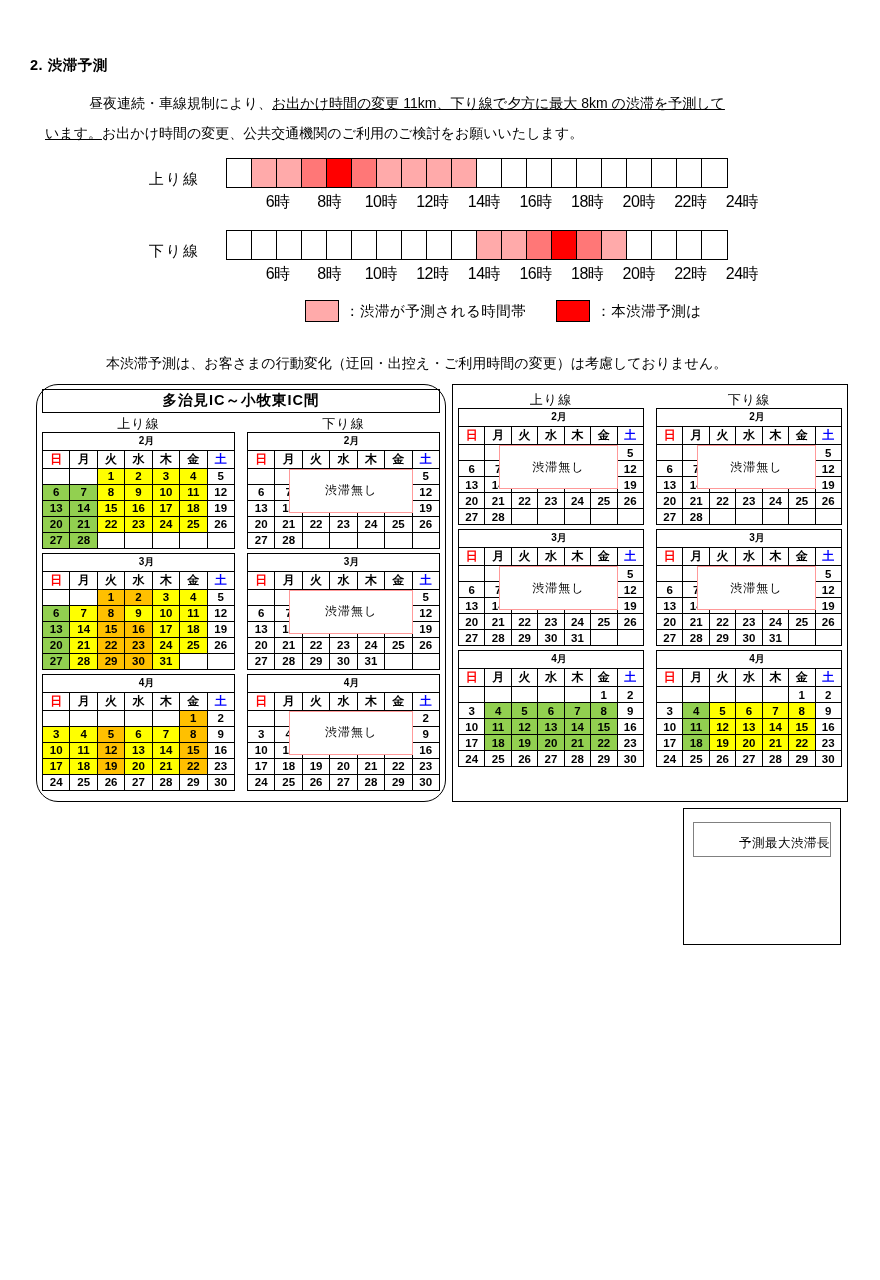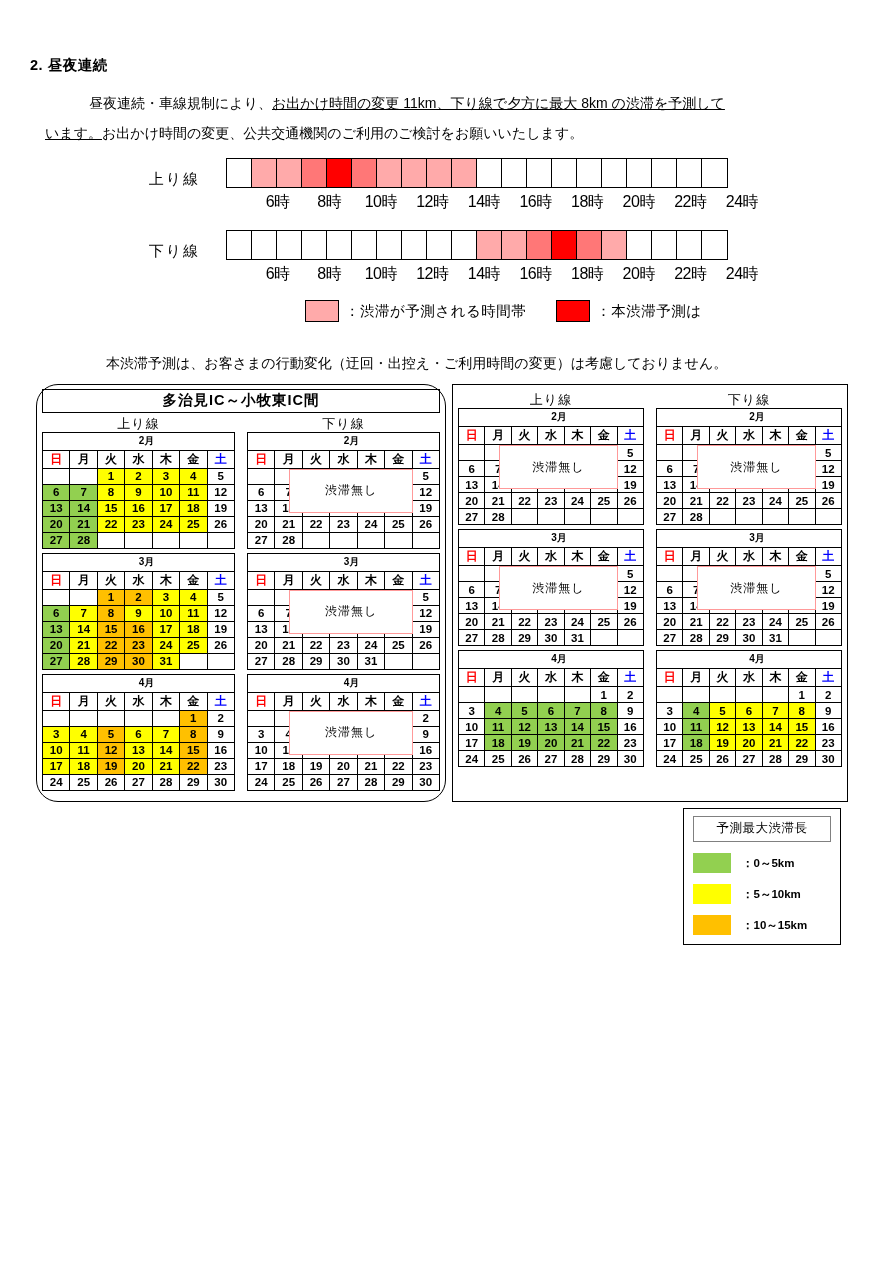--- a/index.html
+++ b/index.html
@@ -192,24 +192,25 @@
     top: 808px;
     width: 158px;
     height: 137px;
     border: 1.4px solid #000;
     box-sizing: border-box;
     background: #fff;
     padding: 7px 9px;
   }
   #length-legend .ll-title {
     border: 1.2px solid #808080;
-    text-align: center;
+    text-align: right;
     font-size: 12.5px;
-    padding: 3px 0 4px 0;
+    padding: 12px 0 4px 0;
     letter-spacing: 0.5px;
+    margin-top: 6px;
   }
   #length-legend .ll-row {
     display: flex;
     align-items: center;
     margin-top: 11px;
   }
   #length-legend .ll-sw {
     width: 38px;
     height: 20px;
     flex: none;
@@ -218,21 +219,21 @@
     margin-left: 11px;
     font-size: 11.5px;
     font-weight: bold;
   }
 </style>
 </head>
 <body>
 
 <div id="section-heading">
   <span>2.</span>
-  <span>昼夜連続</span>
+  <span>渋滞予測</span>
 </div>
 
 <div id="intro-paragraph">
   <span class="indent"></span><span>昼夜連続・車線規制により、</span><span class="ul">お出かけ時間の変更 11km、下り線で夕方に最大 8km の渋滞を予測して</span><br>
   <span class="ul">います。</span><span>お出かけ時間の変更、公共交通機関のご利用のご検討をお願いいたします。</span>
 </div>
 
 <div class="timebar-block">
   <div class="timebar-label" style="left:110px; top:170px;">上り線</div>
   <div class="timebar-grid" id="grid-0" style="left:226px; top:158px;">
@@ -1101,27 +1102,13 @@
               </tr>
             </tbody>
           </table>
         </div>
       </div>
     </div>
 </div>
 
 <div id="length-legend">
   <div class="ll-title">予測最大渋滞長</div>
-  <div id="ll-rows">
-      <div class="ll-row">
-        <div class="ll-sw" style="background: rgb(146, 208, 80);"></div>
-        <div class="ll-lbl">：0～5km</div>
-      </div>
-      <div class="ll-row">
-        <div class="ll-sw" style="background: rgb(255, 255, 0);"></div>
-        <div class="ll-lbl">：5～10km</div>
-      </div>
-      <div class="ll-row">
-        <div class="ll-sw" style="background: rgb(255, 192, 0);"></div>
-        <div class="ll-lbl">：10～15km</div>
-      </div>
-    </div>
 </div>
 
 </body></html>

